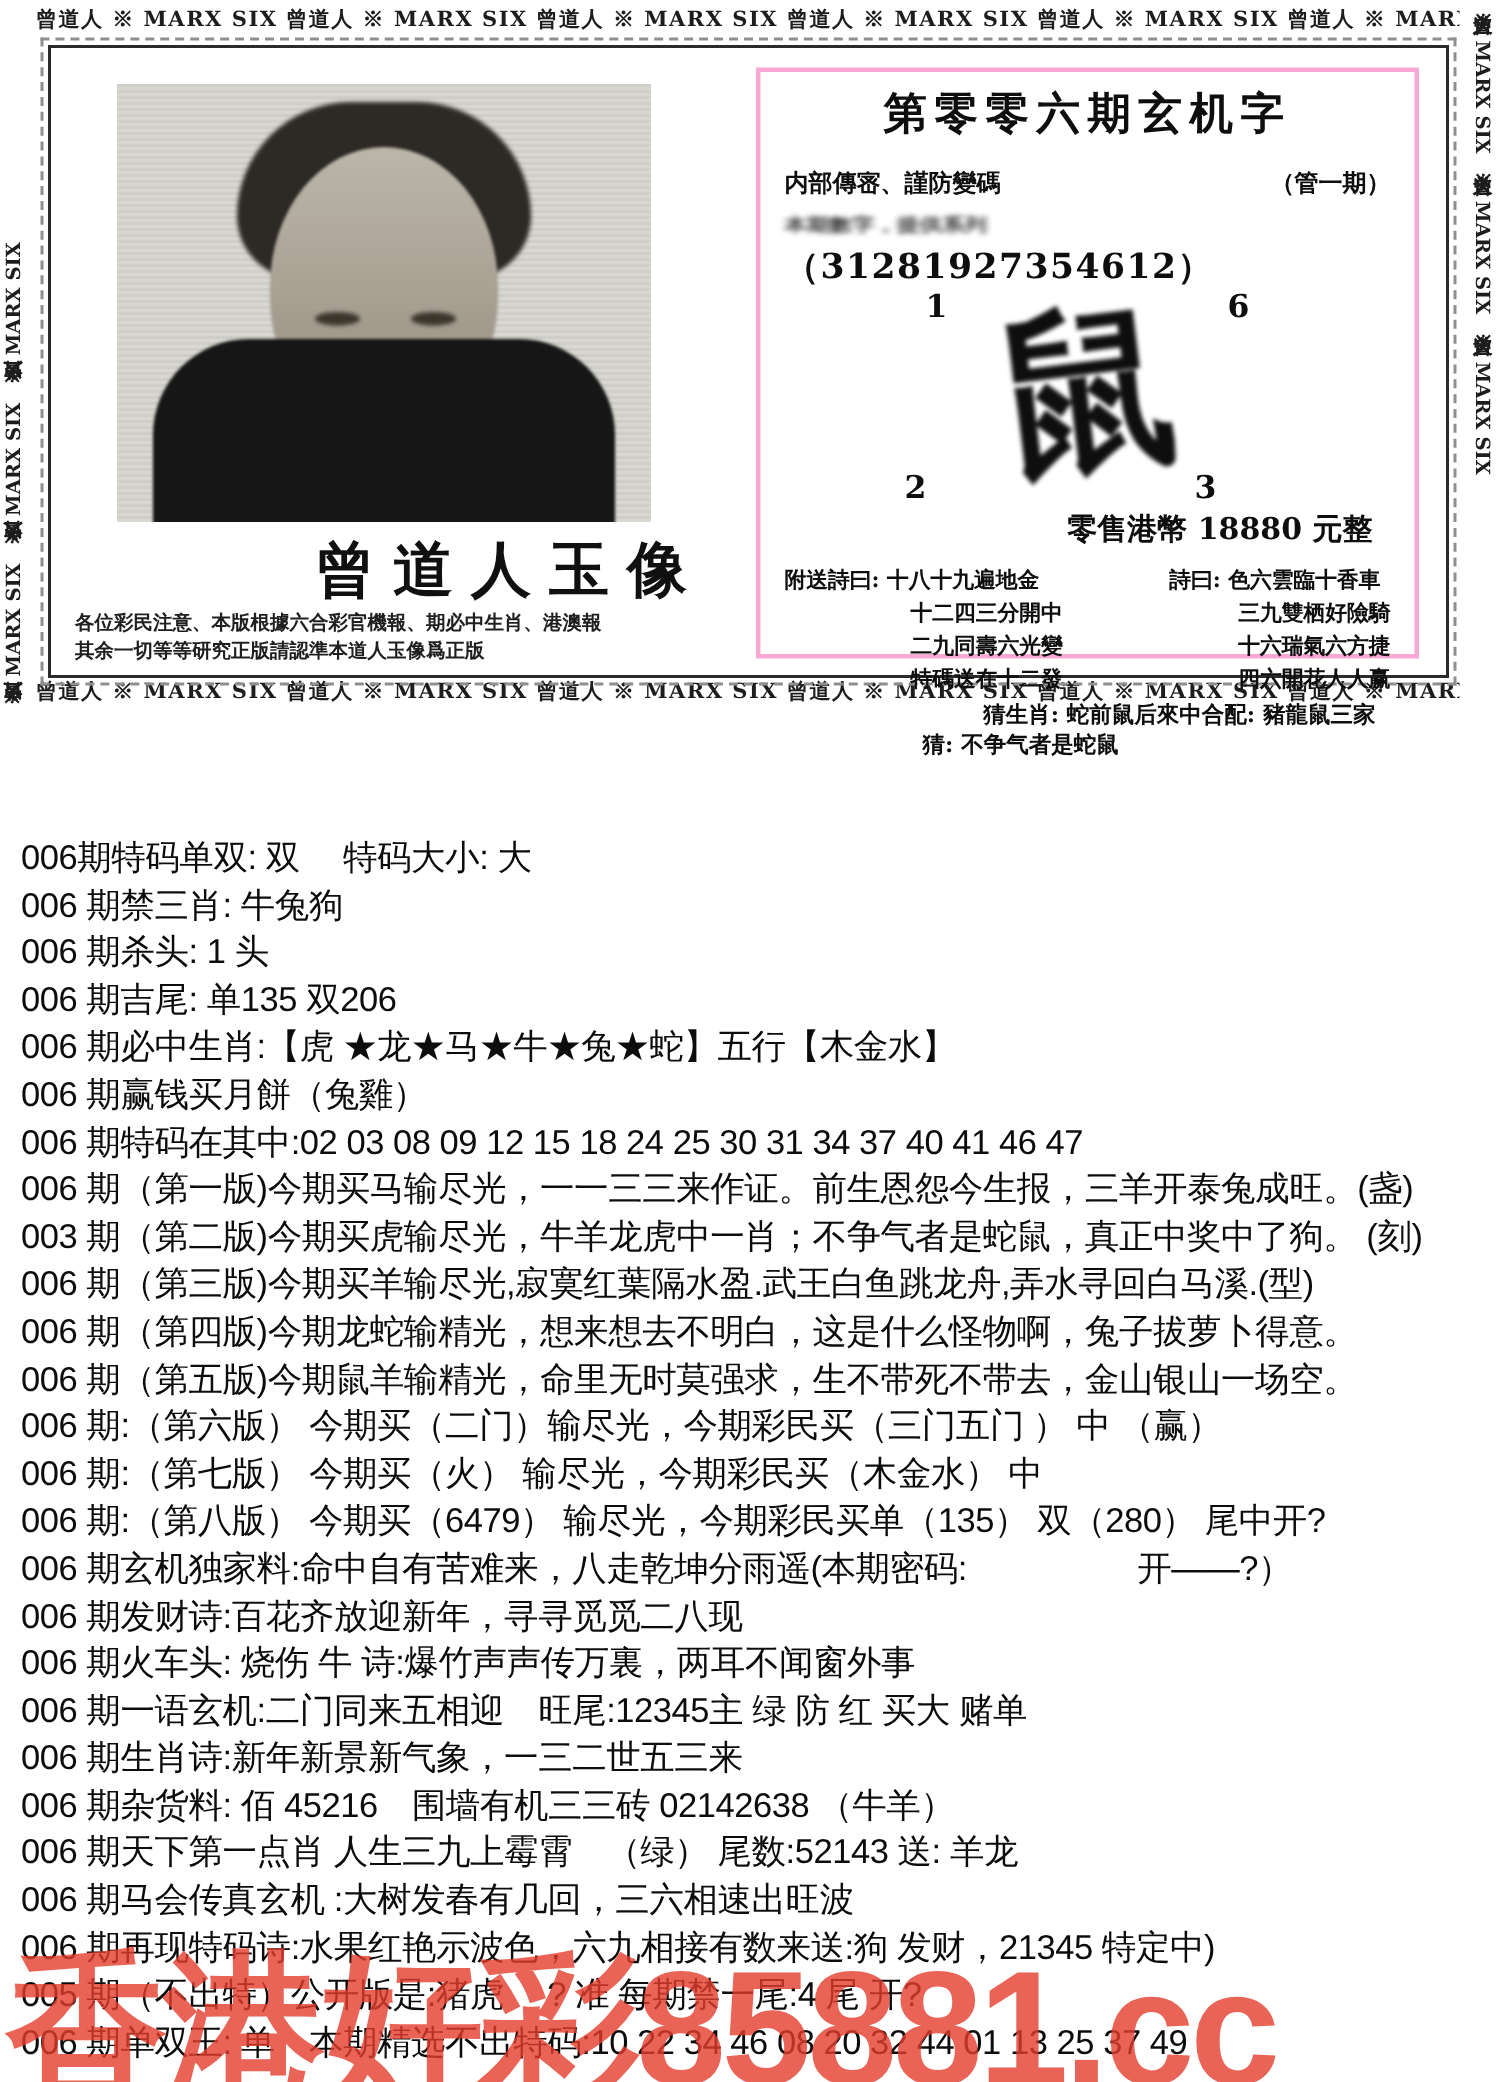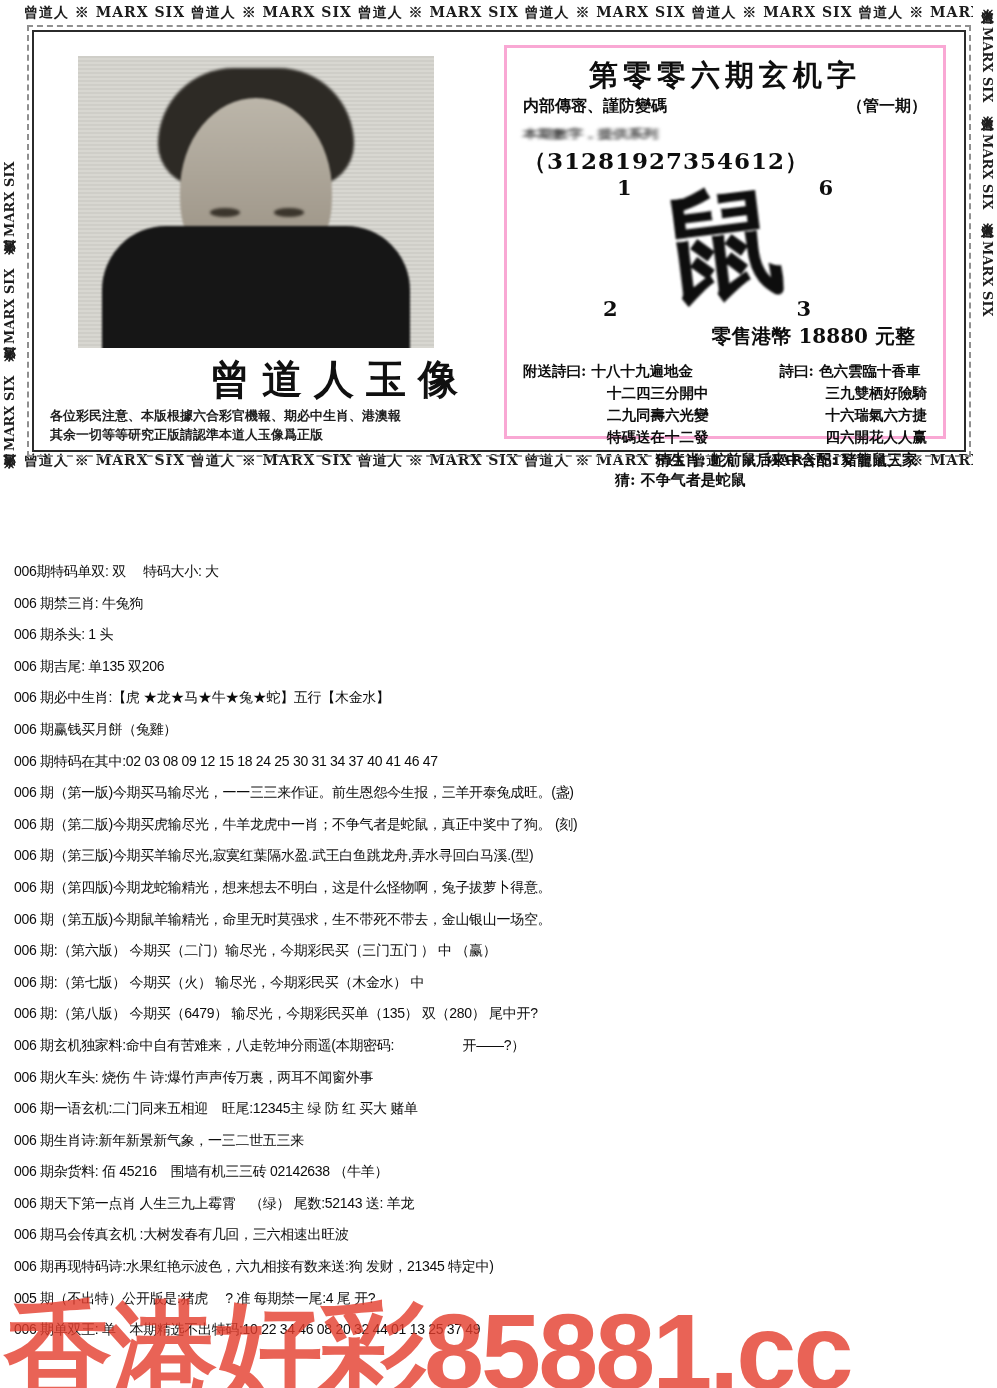--- a/index.html
+++ b/index.html
@@ -34,39 +34,39 @@
          background:#161616;border-radius:64px 64px 0 0;filter:blur(1px);}
   .caption{position:absolute;left:16px;top:320px;width:420px;text-align:right;
            font-family:"DejaVu Serif",serif;font-weight:700;font-size:40px;letter-spacing:12px;}
   .photo-note{position:absolute;left:16px;top:374px;width:436px;font-family:"DejaVu Serif",serif;
            font-weight:700;font-size:13px;line-height:19px;color:#1f1f1f;filter:blur(0.45px);}
 
   
   .panel{position:absolute;left:470px;top:13px;width:442px;height:394px;border:3px solid #f9a8d4;
          box-sizing:border-box;padding:8px 16px 6px;font-family:"DejaVu Serif",serif;color:#0e0e0e;}
   .panel-title{text-align:center;font-size:29px;font-weight:700;letter-spacing:5px;}
-  .panel-sub{display:flex;justify-content:space-between;font-size:16px;font-weight:700;}
+  .panel-sub{display:flex;justify-content:space-between;margin-top:16px;font-size:16px;font-weight:700;}
   .smudge{margin-top:8px;width:232px;font-size:15px;font-weight:700;color:#3e3e3e;
           filter:blur(2.2px);transform:scaleY(.82);transform-origin:left;}
   .code{text-align:left;font-size:23px;font-weight:600;letter-spacing:1px;margin-top:2px;}
   .figure{position:relative;width:300px;height:140px;margin:2px auto 0;}
   .figure .glyph{position:absolute;left:50%;top:48%;transform:translate(-50%,-50%) rotate(-7deg);
           font-family:"DejaVu Serif",serif;font-weight:900;font-size:118px;filter:blur(1.3px);}
   .figure .corner{position:absolute;font-size:21px;font-weight:700;}
   .figure .tl{left:42px;top:-4px;} .figure .tr{right:42px;top:-4px;}
   .figure .bl{left:28px;bottom:-2px;} .figure .br{right:64px;bottom:-2px;}
   .price{text-align:right;padding-right:12px;font-size:20px;font-weight:700;margin-top:4px;}
   .poems{display:flex;justify-content:space-between;margin-top:10px;font-size:14.5px;font-weight:700;line-height:22px;}
   .poems .indent-l{padding-left:84px;} .poems .indent-r{padding-left:46px;}
   .guess-row{display:flex;justify-content:flex-end;font-size:15px;font-weight:700;margin-top:3px;
              padding:0 10px 0 42px;}
   .guess2{font-size:15px;font-weight:700;padding-left:92px;margin-top:1px;}
 
   
-  .body-lines{position:absolute;left:14px;top:556px;width:982px;font-size:14px;line-height:31.6px;
+  .body-lines{position:absolute;left:14px;top:556px;width:982px;font-size:23px;line-height:31.6px;
               letter-spacing:-0.3px;color:#0c0c0c;white-space:nowrap;}
   .body-lines .line{height:31.6px;overflow:hidden;}
 
   
   .watermark{position:absolute;left:4px;top:1298px;z-index:4;font-weight:700;font-size:108px;line-height:1;
              font-family:"Liberation Sans",sans-serif;color:rgba(228,60,44,0.80);
              white-space:nowrap;letter-spacing:-3px;}
 </style>
 </head>
 <body>
@@ -138,28 +138,29 @@
 
   <div class="body-lines">
     <div class="line">006期特码单双: 双　 特码大小: 大</div>
     <div class="line">006 期禁三肖: 牛兔狗</div>
     <div class="line">006 期杀头: 1 头</div>
     <div class="line">006 期吉尾: 单135 双206</div>
     <div class="line">006 期必中生肖:【虎 ★龙★马★牛★兔★蛇】五行【木金水】</div>
     <div class="line">006 期赢钱买月餅（兔雞）</div>
     <div class="line">006 期特码在其中:02 03 08 09 12 15 18 24 25 30 31 34 37 40 41 46 47</div>
     <div class="line">006 期（第一版)今期买马输尽光，一一三三来作证。前生恩怨今生报，三羊开泰兔成旺。(盏)</div>
-    <div class="line">006 期（第二版)今期买虎输尽光，牛羊龙虎中一肖；不争气者是蛇鼠，真正中奖中了狗。 (刻)</div>
+    <div class="line">003 期（第二版)今期买虎输尽光，牛羊龙虎中一肖；不争气者是蛇鼠，真正中奖中了狗。 (刻)</div>
     <div class="line">006 期（第三版)今期买羊输尽光,寂寞红葉隔水盈.武王白鱼跳龙舟,弄水寻回白马溪.(型)</div>
     <div class="line">006 期（第四版)今期龙蛇输精光，想来想去不明白，这是什么怪物啊，兔子拔萝卜得意。</div>
     <div class="line">006 期（第五版)今期鼠羊输精光，命里无时莫强求，生不带死不带去，金山银山一场空。</div>
     <div class="line">006 期:（第六版） 今期买（二门）输尽光，今期彩民买（三门五门 ） 中 （赢）</div>
     <div class="line">006 期:（第七版） 今期买（火） 输尽光，今期彩民买（木金水） 中</div>
     <div class="line">006 期:（第八版） 今期买（6479） 输尽光，今期彩民买单（135） 双（280） 尾中开?</div>
     <div class="line">006 期玄机独家料:命中自有苦难来，八走乾坤分雨遥(本期密码:　　　　　开——?）</div>
+    <div class="line">006 期发财诗:百花齐放迎新年，寻寻觅觅二八现</div>
     <div class="line">006 期火车头: 烧伤 牛 诗:爆竹声声传万裏，两耳不闻窗外事</div>
     <div class="line">006 期一语玄机:二门同来五相迎　旺尾:12345主 绿 防 红 买大 赌单</div>
     <div class="line">006 期生肖诗:新年新景新气象，一三二世五三来</div>
     <div class="line">006 期杂货料: 佰 45216　围墙有机三三砖 02142638 （牛羊）</div>
     <div class="line">006 期天下第一点肖 人生三九上霉霄　（绿） 尾数:52143 送: 羊龙</div>
     <div class="line">006 期马会传真玄机 :大树发春有几回，三六相速出旺波</div>
     <div class="line">006 期再现特码诗:水果红艳示波色，六九相接有数来送:狗 发财，21345 特定中)</div>
     <div class="line">005 期（不出特）公开版是:猪虎　 ? 准 每期禁一尾:4 尾 开?</div>
     <div class="line">006 期单双王: 单　本期精选不出特码:10 22 34 46 08 20 32 44 01 13 25 37 49</div>
   </div>

